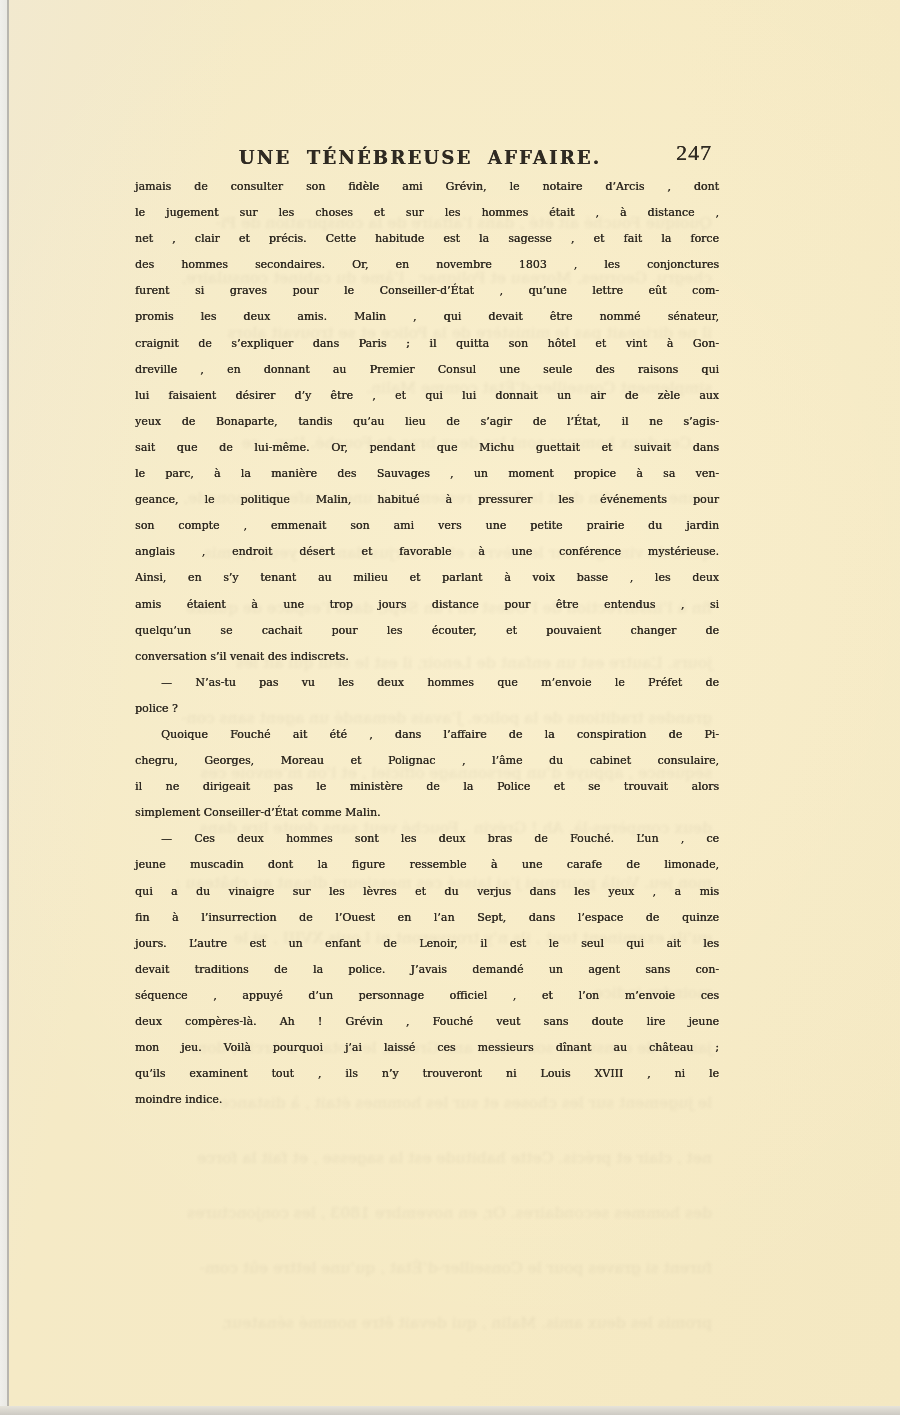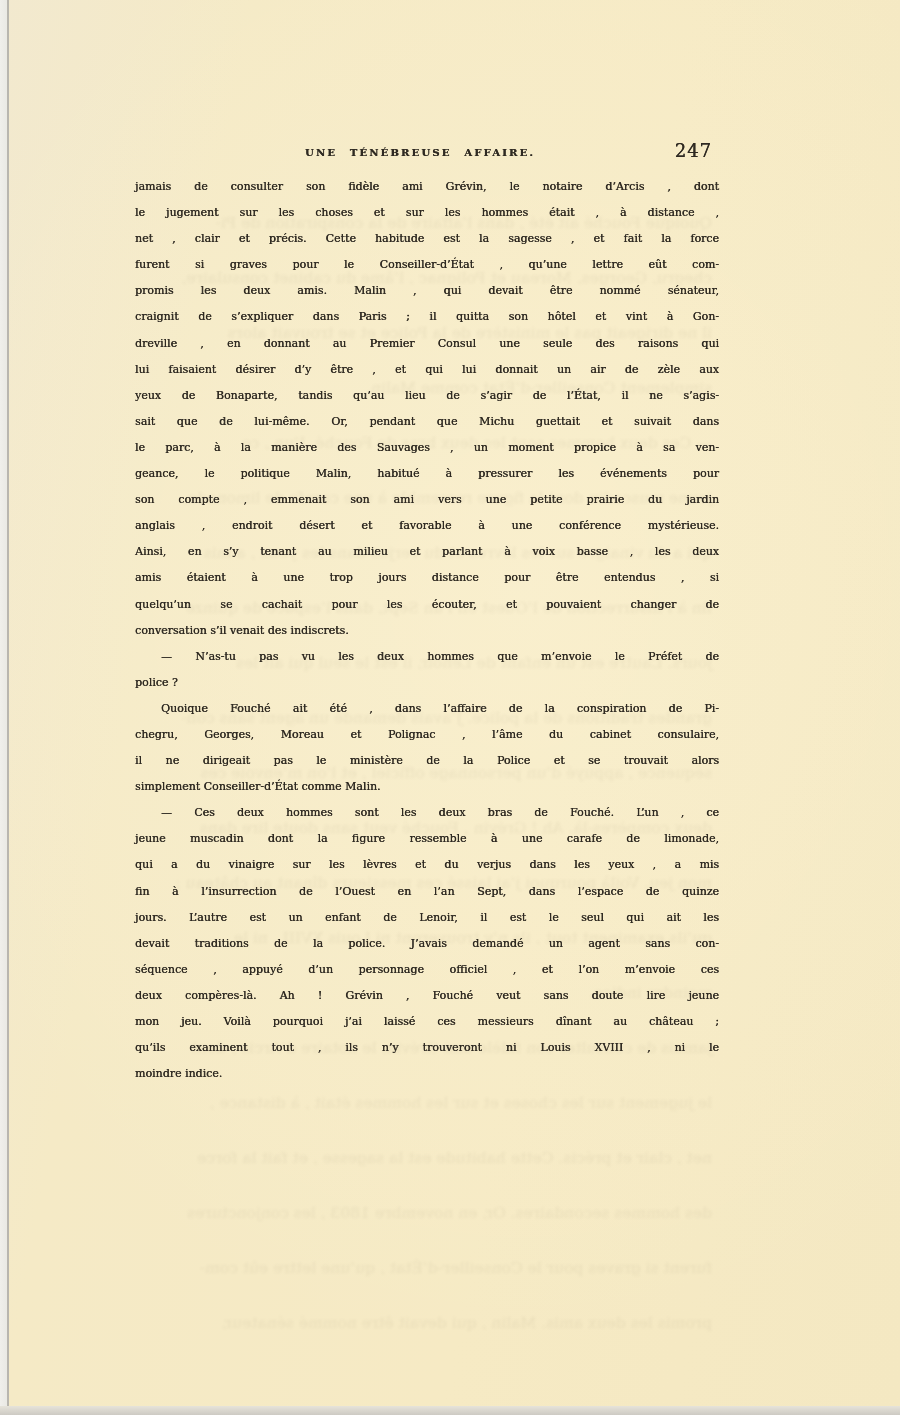--- a/index.html
+++ b/index.html
@@ -58,34 +58,35 @@
   .header {
     position: absolute;
     left: 128px;
     top: 142px;
     width: 584px;
     height: 26px;
   }
   .running-title {
     display: block;
     text-align: center;
-    font-size: 10px;
+    font-size: 18px;
     font-weight: 700;
     letter-spacing: 2.2px;
     word-spacing: 7px;
     padding-top: 5px;
     text-shadow: 0.3px 0 0 currentColor;
   }
   .page-number {
     position: absolute;
     right: 0;
     top: -2px;
-    font-size: 18px;
+    font-size: 22px;
     letter-spacing: 1px;
     text-shadow: 0.3px 0 0 currentColor;
+    font-family: Liberation Serif, serif;
   }
 
   .text-block {
     position: absolute;
     left: 135px;
     top: 174px;
     width: 584px;
     font-size: 11px;
     line-height: 26.1px;
     text-shadow: 0.3px 0 0 currentColor;
@@ -132,20 +133,21 @@
   <div class="header">
     <span class="running-title">UNE TÉNÉBREUSE AFFAIRE.</span>
     <span class="page-number">247</span>
   </div>
 
   <div class="text-block">
       <div class="paragraph">
         <div class="line">jamais de consulter son fidèle ami Grévin, le notaire d’Arcis , dont</div>
         <div class="line">le jugement sur les choses et sur les hommes était , à distance ,</div>
         <div class="line">net , clair et précis. Cette habitude est la sagesse , et fait la force</div>
+        <div class="line">des hommes secondaires. Or, en novembre 1803 , les conjonctures</div>
         <div class="line">furent si graves pour le Conseiller-d’État , qu’une lettre eût com-</div>
         <div class="line">promis les deux amis. Malin , qui devait être nommé sénateur,</div>
         <div class="line">craignit de s’expliquer dans Paris ; il quitta son hôtel et vint à Gon-</div>
         <div class="line">dreville , en donnant au Premier Consul une seule des raisons qui</div>
         <div class="line">lui faisaient désirer d’y être , et qui lui donnait un air de zèle aux</div>
         <div class="line">yeux de Bonaparte, tandis qu’au lieu de s’agir de l’État, il ne s’agis-</div>
         <div class="line">sait que de lui-même. Or, pendant que Michu guettait et suivait dans</div>
         <div class="line">le parc, à la manière des Sauvages , un moment propice à sa ven-</div>
         <div class="line">geance, le politique Malin, habitué à pressurer les événements pour</div>
         <div class="line">son compte , emmenait son ami vers une petite prairie du jardin</div>

